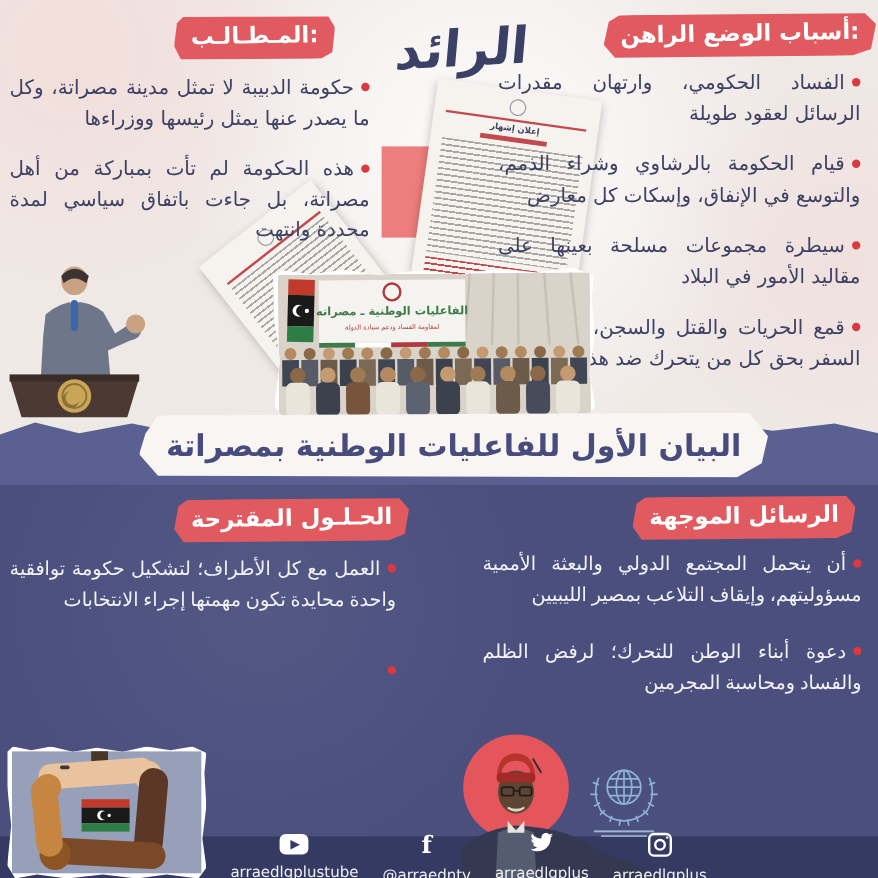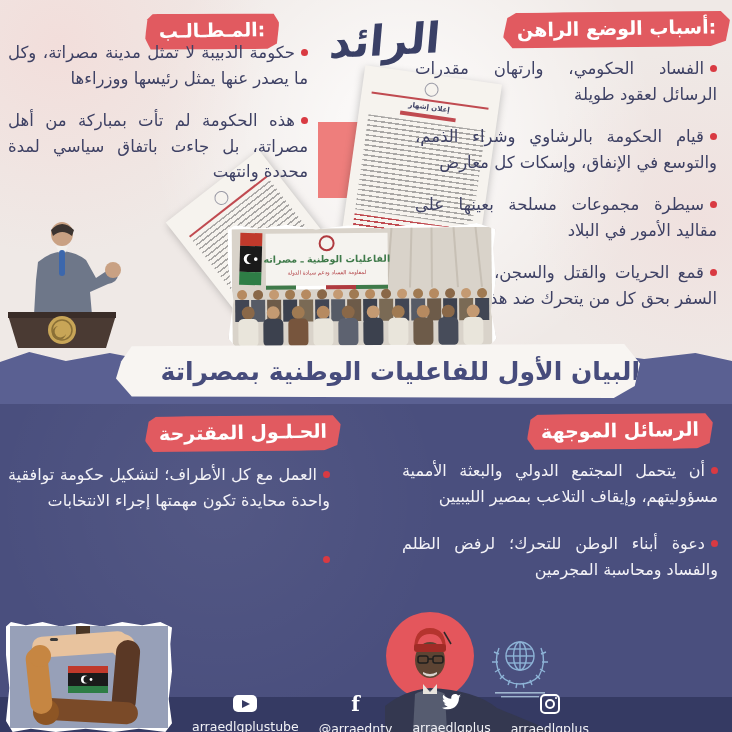--- a/index.html
+++ b/index.html
@@ -40,31 +40,31 @@
   .lbl-demands{left:145px;top:13px;}
   .lbl-reasons{left:503px;top:11px;}
   .lbl-solutions{left:145px;top:415px;}
   .lbl-messages{left:527px;top:413px;}
   
   .blist{position:absolute;direction:rtl;}
   .bullet{text-align:justify;direction:rtl;margin-bottom:17px;}
   .dot{display:inline-block;width:7px;height:7px;border-radius:50%;background:#d93a42;
     margin-left:6px;vertical-align:2px;}
   .list-dark{color:#3e4164;font-size:16.5px;line-height:1.55;font-weight:500;}
-  .list-light{color:#f3f2f7;font-size:16px;line-height:1.6;}
+  .list-light{color:#f3f2f7;font-size:16px;line-height:1.6;font-family:Liberation Serif, serif;}
   .list-reasons{left:415px;top:56px;width:302px;}
-  .list-demands{left:8px;top:40px;width:300px;}
+  .list-demands{left:8px;top:60px;width:300px;}
   .list-solutions{left:8px;top:462px;width:322px;}
   .list-solutions .bullet{margin-bottom:34px;}
   .list-messages{left:402px;top:458px;width:316px;}
   .list-messages .bullet{margin-bottom:22px;}
   
   .title-banner{position:absolute;left:116px;top:344px;width:524px;height:54px;background:#f8f5f2;
     clip-path:polygon(1% 32%,3% 4%,97% 0,100% 36%,99% 78%,95% 100%,3% 97%,0 64%);
-    display:flex;align-items:center;justify-content:flex-end;}
+    display:flex;align-items:center;justify-content:center;}
   .title-banner span{font-size:25px;font-weight:bold;color:#474c7c;direction:rtl;}
   
   .torn{clip-path:polygon(0% 4%,3% 0%,12% 3%,22% 0%,33% 4%,45% 1%,58% 4%,70% 0%,82% 3%,93% 0%,100% 5%,99% 20%,100% 45%,98% 70%,100% 92%,96% 100%,80% 97%,65% 100%,48% 97%,30% 100%,15% 97%,4% 100%,0% 90%,2% 60%,0% 30%);}
   .group-photo{position:absolute;left:228px;top:224px;width:268px;height:126px;background:#fff;
     transform:rotate(-.5deg);box-shadow:0 3px 8px rgba(0,0,0,.3);}
   .group-photo svg{position:absolute;left:4px;top:4px;}
   .speaker{position:absolute;left:0;top:220px;width:140px;height:128px;}
   .hands-photo{position:absolute;left:6px;top:622px;width:166px;height:110px;background:#fff;z-index:11;}
   .hands-photo svg{position:absolute;left:4px;top:4px;}
   .envoy{position:absolute;left:385px;top:598px;width:172px;height:134px;z-index:11;}

